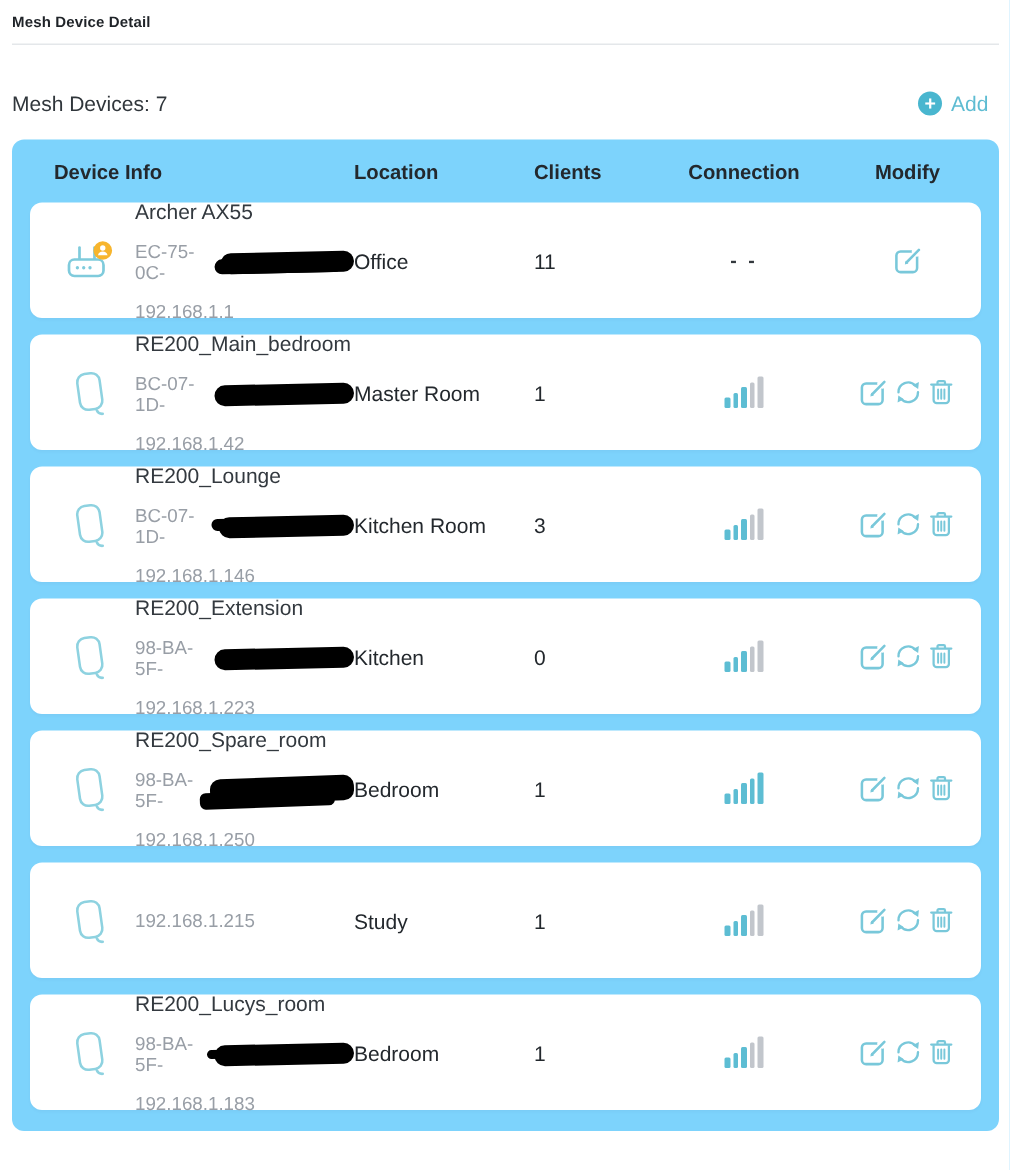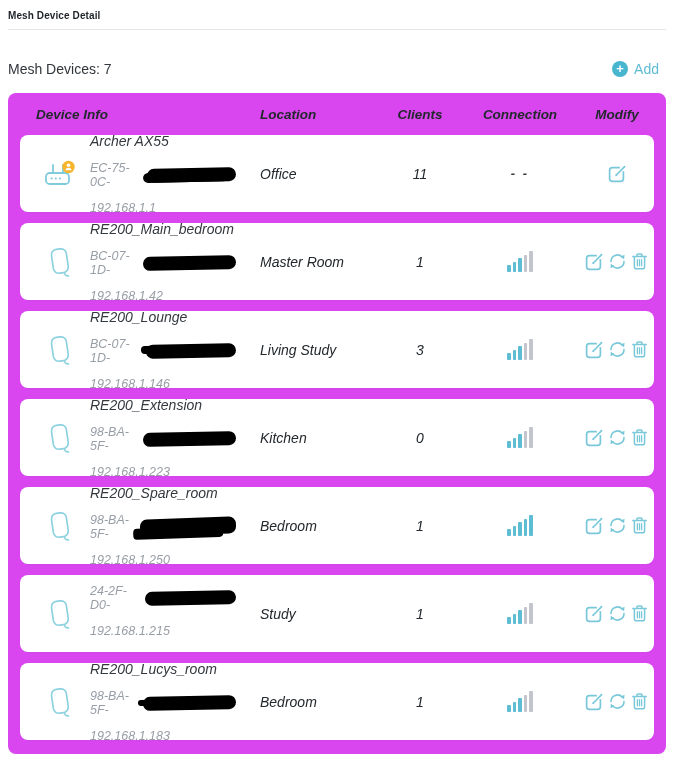--- a/index.html
+++ b/index.html
@@ -11,26 +11,26 @@
   .title-divider{height:1px;background:#e4e7ea;}
 
   
   .toolbar{display:flex;justify-content:space-between;align-items:center;margin:29px 0 14px 0;height:20px;gap:48px;}
   .count{font-size:14px;color:#30363b;}
   .count .v{margin-left:4px;}
   .add-btn{display:flex;align-items:center;gap:6px;color:#5ebcd2;font-size:14px;cursor:pointer;padding-right:7px;}
   .add-circle{width:16px;height:16px;border-radius:50%;background:#49b6cf;color:#fff;display:flex;align-items:center;justify-content:center;font-size:13px;font-weight:bold;line-height:14px;}
 
   
-  .panel{background:#d946ef;border-radius:8px;padding:0 12px 14px 12px;font-style:italic;}
+  .panel{background:#7dd3fc;border-radius:8px;padding:0 12px 14px 12px;}
   .thead{display:flex;align-items:center;height:42px;font-weight:bold;font-size:13.5px;color:#23282d;}
   .c1{width:216px;display:flex;align-items:center;box-sizing:border-box;}
   .thead .c1{padding-left:16px;}
-  .c2{width:120px;font-size:14px;margin-left:24px;}
-  .c3{width:80px;text-align:center;font-size:14px;}
+  .c2{width:120px;font-size:14px;}
+  .c3{width:80px;text-align:left;font-size:14px;}
   .c4{width:120px;display:flex;justify-content:center;align-items:center;}
   .thead .c4{font-size:13.5px;}
   .c5{flex:1;display:flex;justify-content:center;align-items:center;gap:4px;}
   .thead .c2,.thead .c3{font-size:13.5px;}
 
   .card{background:#fff;border-radius:8px;height:77px;display:flex;align-items:center;margin-bottom:11px;box-shadow:0 1px 2px rgba(40,60,90,.04);}
   .card:last-child{margin-bottom:0;}
 
   .dev-icon{width:36px;margin-left:22px;margin-right:12px;display:flex;justify-content:center;align-items:center;flex:none;}
   .dev-text{display:flex;flex-direction:column;gap:18px;}
@@ -201,21 +201,21 @@
       </span>
       <span class="dev-text">
         <span class="dev-name">RE200_Lounge</span>
         <span class="mac-line">
           <span>BC-07-1D-</span>
                 <span class="redact"></span>
         </span>
         <span class="dev-ip">192.168.1.146</span>
       </span>
     </div>
-    <div class="c2">Living Study</div>
+    <div class="c2">Kitchen Room</div>
     <div class="c3">3</div>
     <div class="c4">
       <span class="signal">
               <span class="bar on"></span>
               <span class="bar on"></span>
               <span class="bar on"></span>
               <span class="bar off"></span>
               <span class="bar off"></span>
             </span>
 
@@ -370,24 +370,20 @@
       <span class="dev-icon">
 
         <svg width="28" height="34" viewBox="0 0 28 34">
           <g transform="rotate(-8 14 17)">
             <rect x="6.5" y="4" width="15" height="24" rx="5.5" stroke="#8ed2e0" stroke-width="1.7" fill="none"></rect>
           </g>
           <path d="M18.5 28.5 a4 4 0 0 0 4 2.4" stroke="#8ed2e0" stroke-width="1.7" fill="none" stroke-linecap="round"></path>
         </svg>
       </span>
       <span class="dev-text">
-        <span class="mac-line">
-          <span>24-2F-D0-</span>
-                <span class="redact"></span>
-        </span>
         <span class="dev-ip">192.168.1.215</span>
       </span>
     </div>
     <div class="c2">Study</div>
     <div class="c3">1</div>
     <div class="c4">
       <span class="signal">
               <span class="bar on"></span>
               <span class="bar on"></span>
               <span class="bar on"></span>

